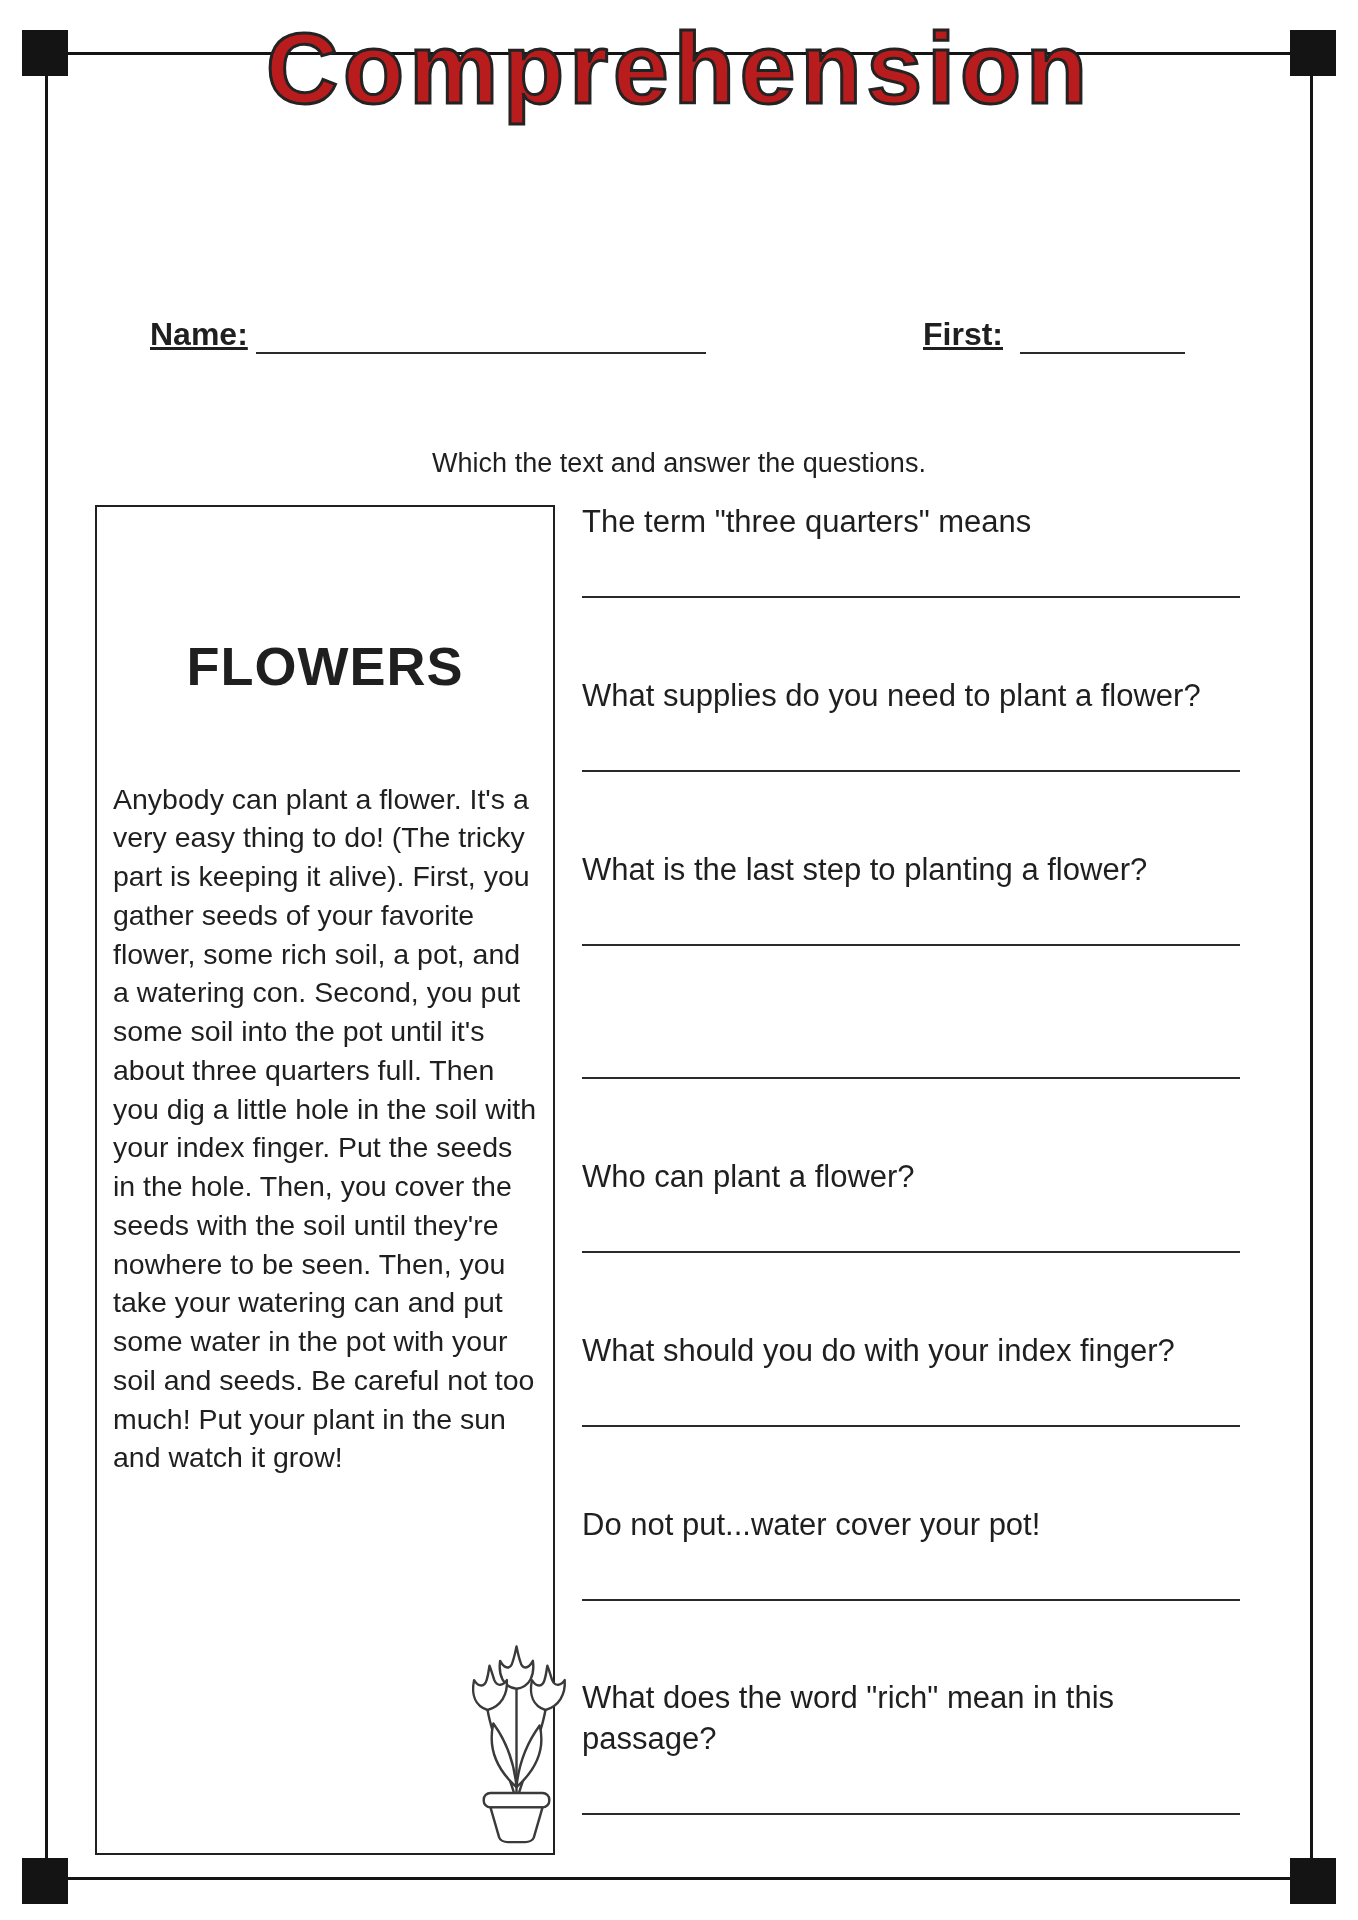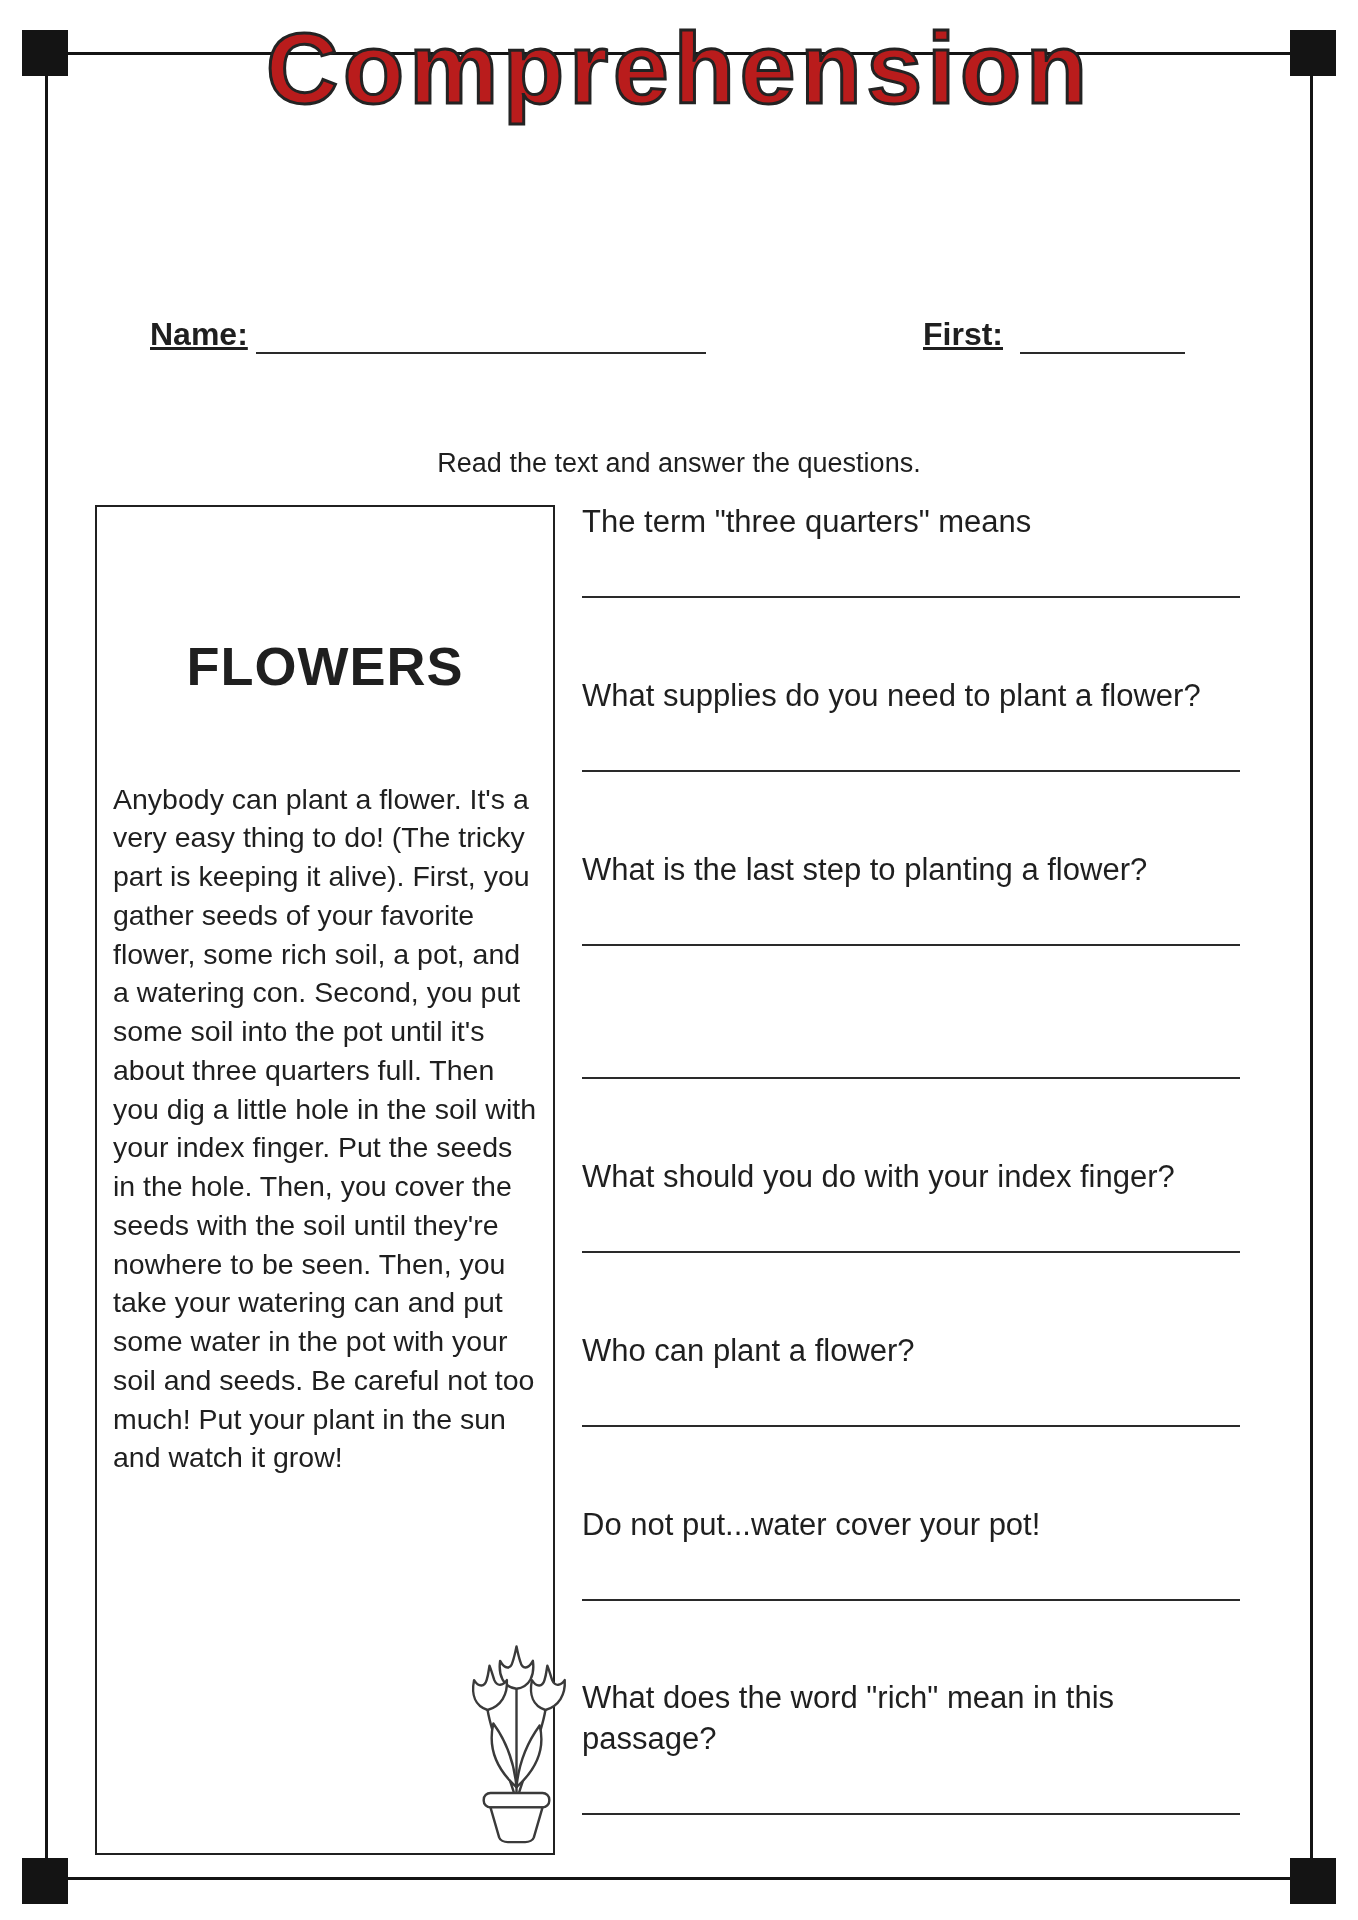--- a/index.html
+++ b/index.html
@@ -94,21 +94,21 @@
 
   <header class="title-wrap">
     <div class="title-comp">Comprehension</div>
   </header>
 
   <div class="field name-label">Name:</div>
   <div class="write-line name-line"></div>
   <div class="field date-label">First:</div>
   <div class="write-line date-line"></div>
 
-  <div class="instruction">Read the text and answer the questions.</div>
+  <div class="instruction">Which the text and answer the questions.</div>
 
   <section class="passage-box">
     <h2 class="passage-title"><br><span>FLOWERS</span></h2>
     <p class="passage-body">Anybody can plant a flower. It's a very easy thing to do! (The tricky part is keeping it alive). First, you gather seeds of your favorite flower, some rich soil, a pot, and a watering con. Second, you put some soil into the pot until it's about three quarters full. Then you dig a little hole in the soil with your index finger. Put the seeds in the hole. Then, you cover the seeds with the soil until they're nowhere to be seen. Then, you take your watering can and put some water in the pot with your soil and seeds. Be careful not too much! Put your plant in the sun and watch it grow!</p>
     <div class="tulip">
       <svg viewBox="0 0 140 225" xmlns="http://www.w3.org/2000/svg">
         <g fill="#ffffff" stroke="#3a3a3a" stroke-width="2.5" stroke-linejoin="round" stroke-linecap="round">
           <path d="M70 62 L70 172" fill="none"></path>
           <path d="M40 84 C45 114 60 144 68 172" fill="none"></path>
           <path d="M100 84 C95 114 80 144 72 172" fill="none"></path>
@@ -134,25 +134,25 @@
       <div class="answer-line"></div>
     </div>
     <div class="q">
       <div class="q-text">What is the last step to planting a flower?</div>
       <div class="answer-line"></div>
     </div>
     <div class="q">
       <div class="answer-line"></div>
     </div>
     <div class="q">
-      <div class="q-text">What should you do with your index finger?</div>
+      <div class="q-text">Who can plant a flower?</div>
       <div class="answer-line"></div>
     </div>
     <div class="q">
-      <div class="q-text">Who can plant a flower?</div>
+      <div class="q-text">What should you do with your index finger?</div>
       <div class="answer-line"></div>
     </div>
     <div class="q">
       <div class="q-text">Do not put...water cover your pot!</div>
       <div class="answer-line"></div>
     </div>
     <div class="q">
       <div class="q-text">What does the word "rich" mean in this passage?</div>
       <div class="answer-line"></div>
     </div>

